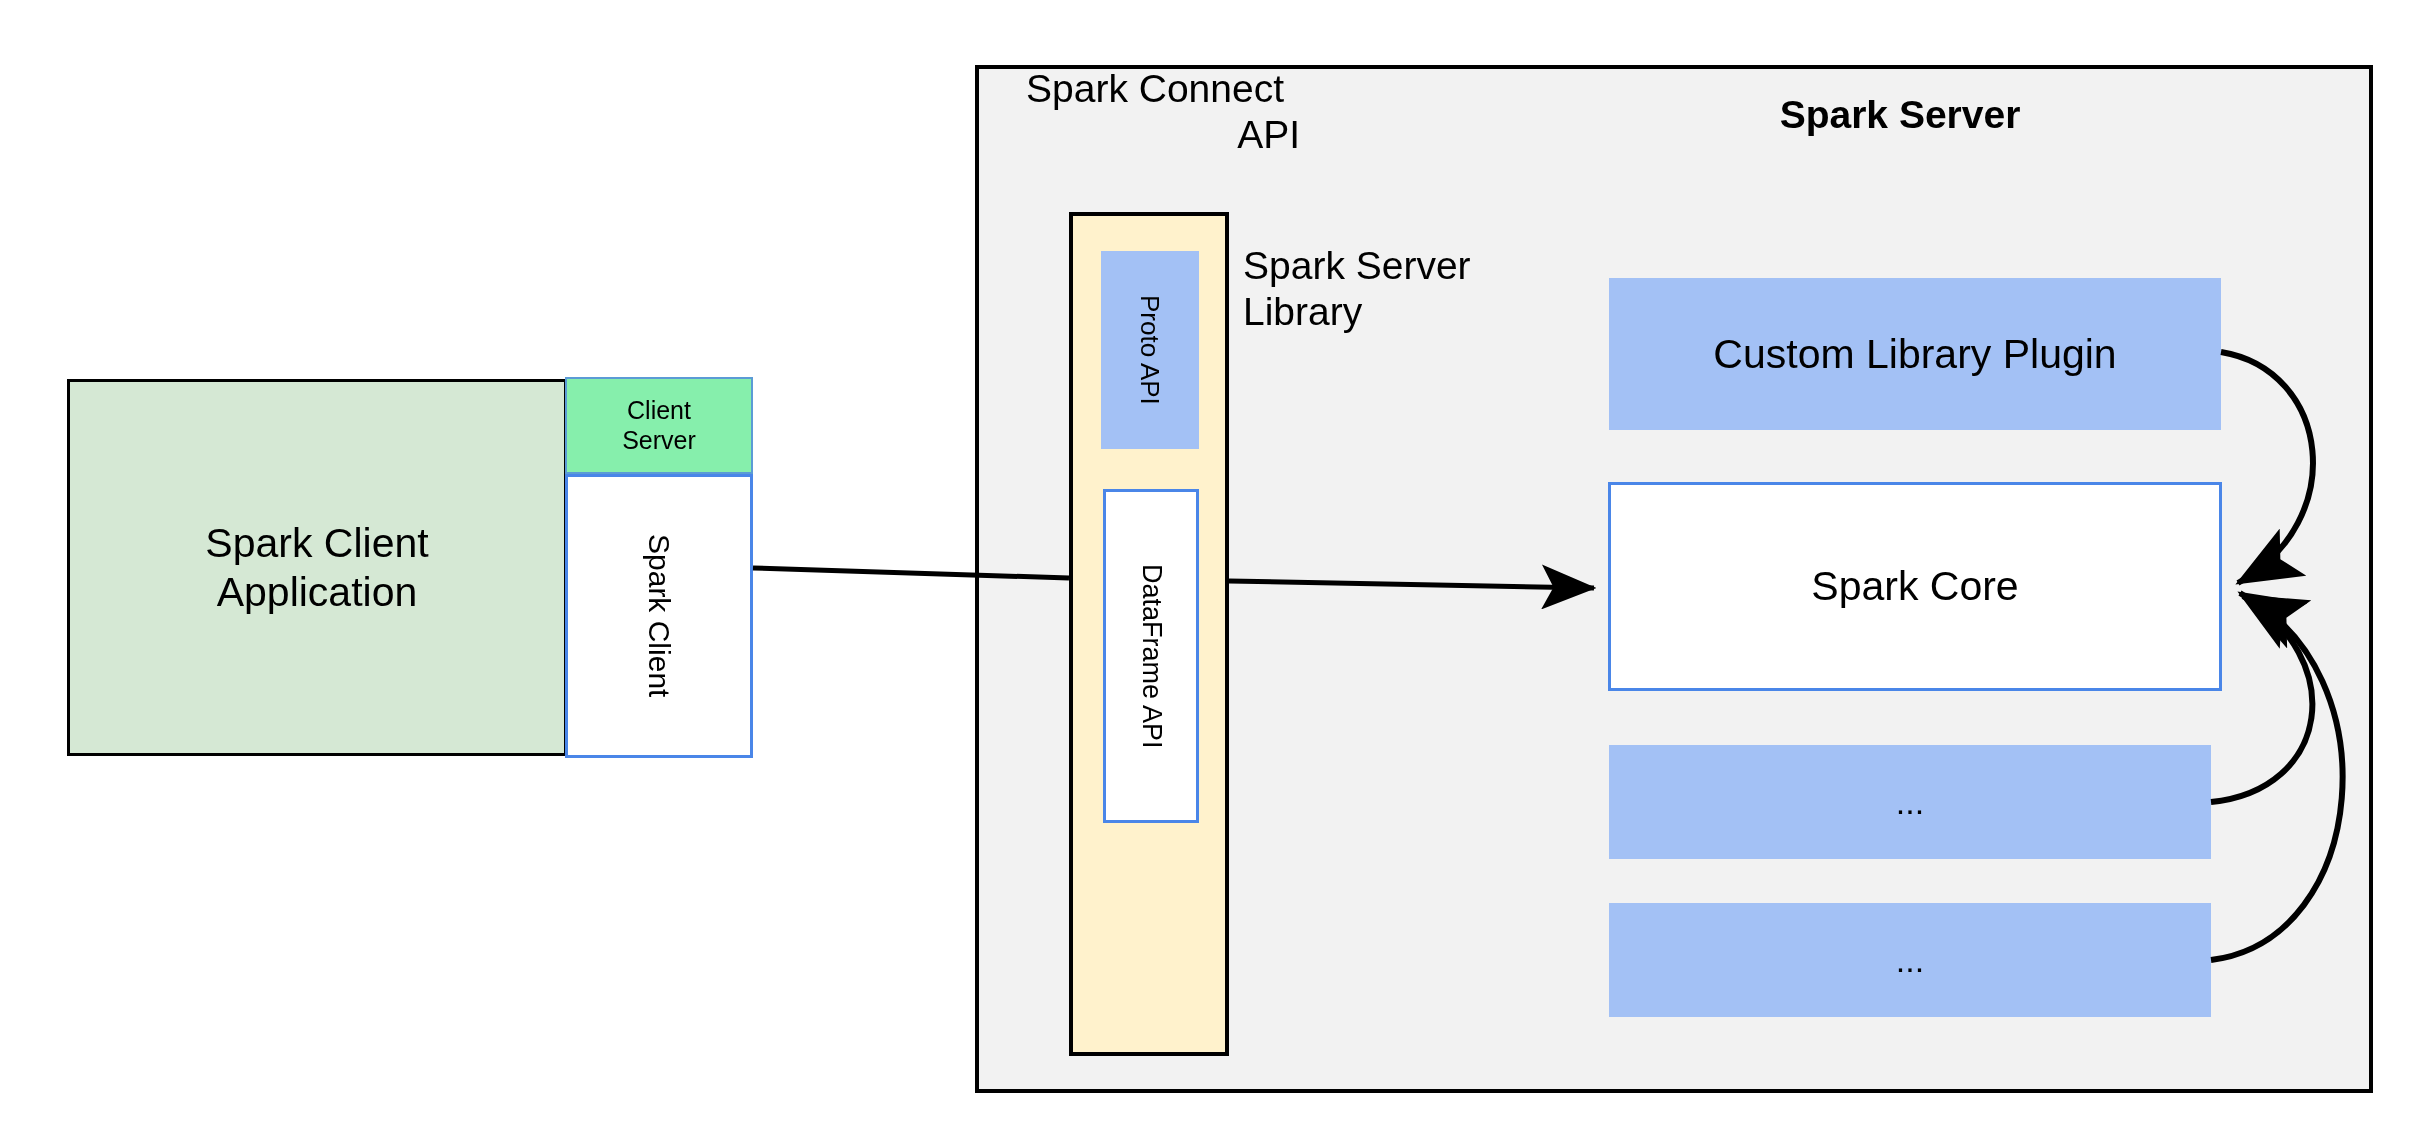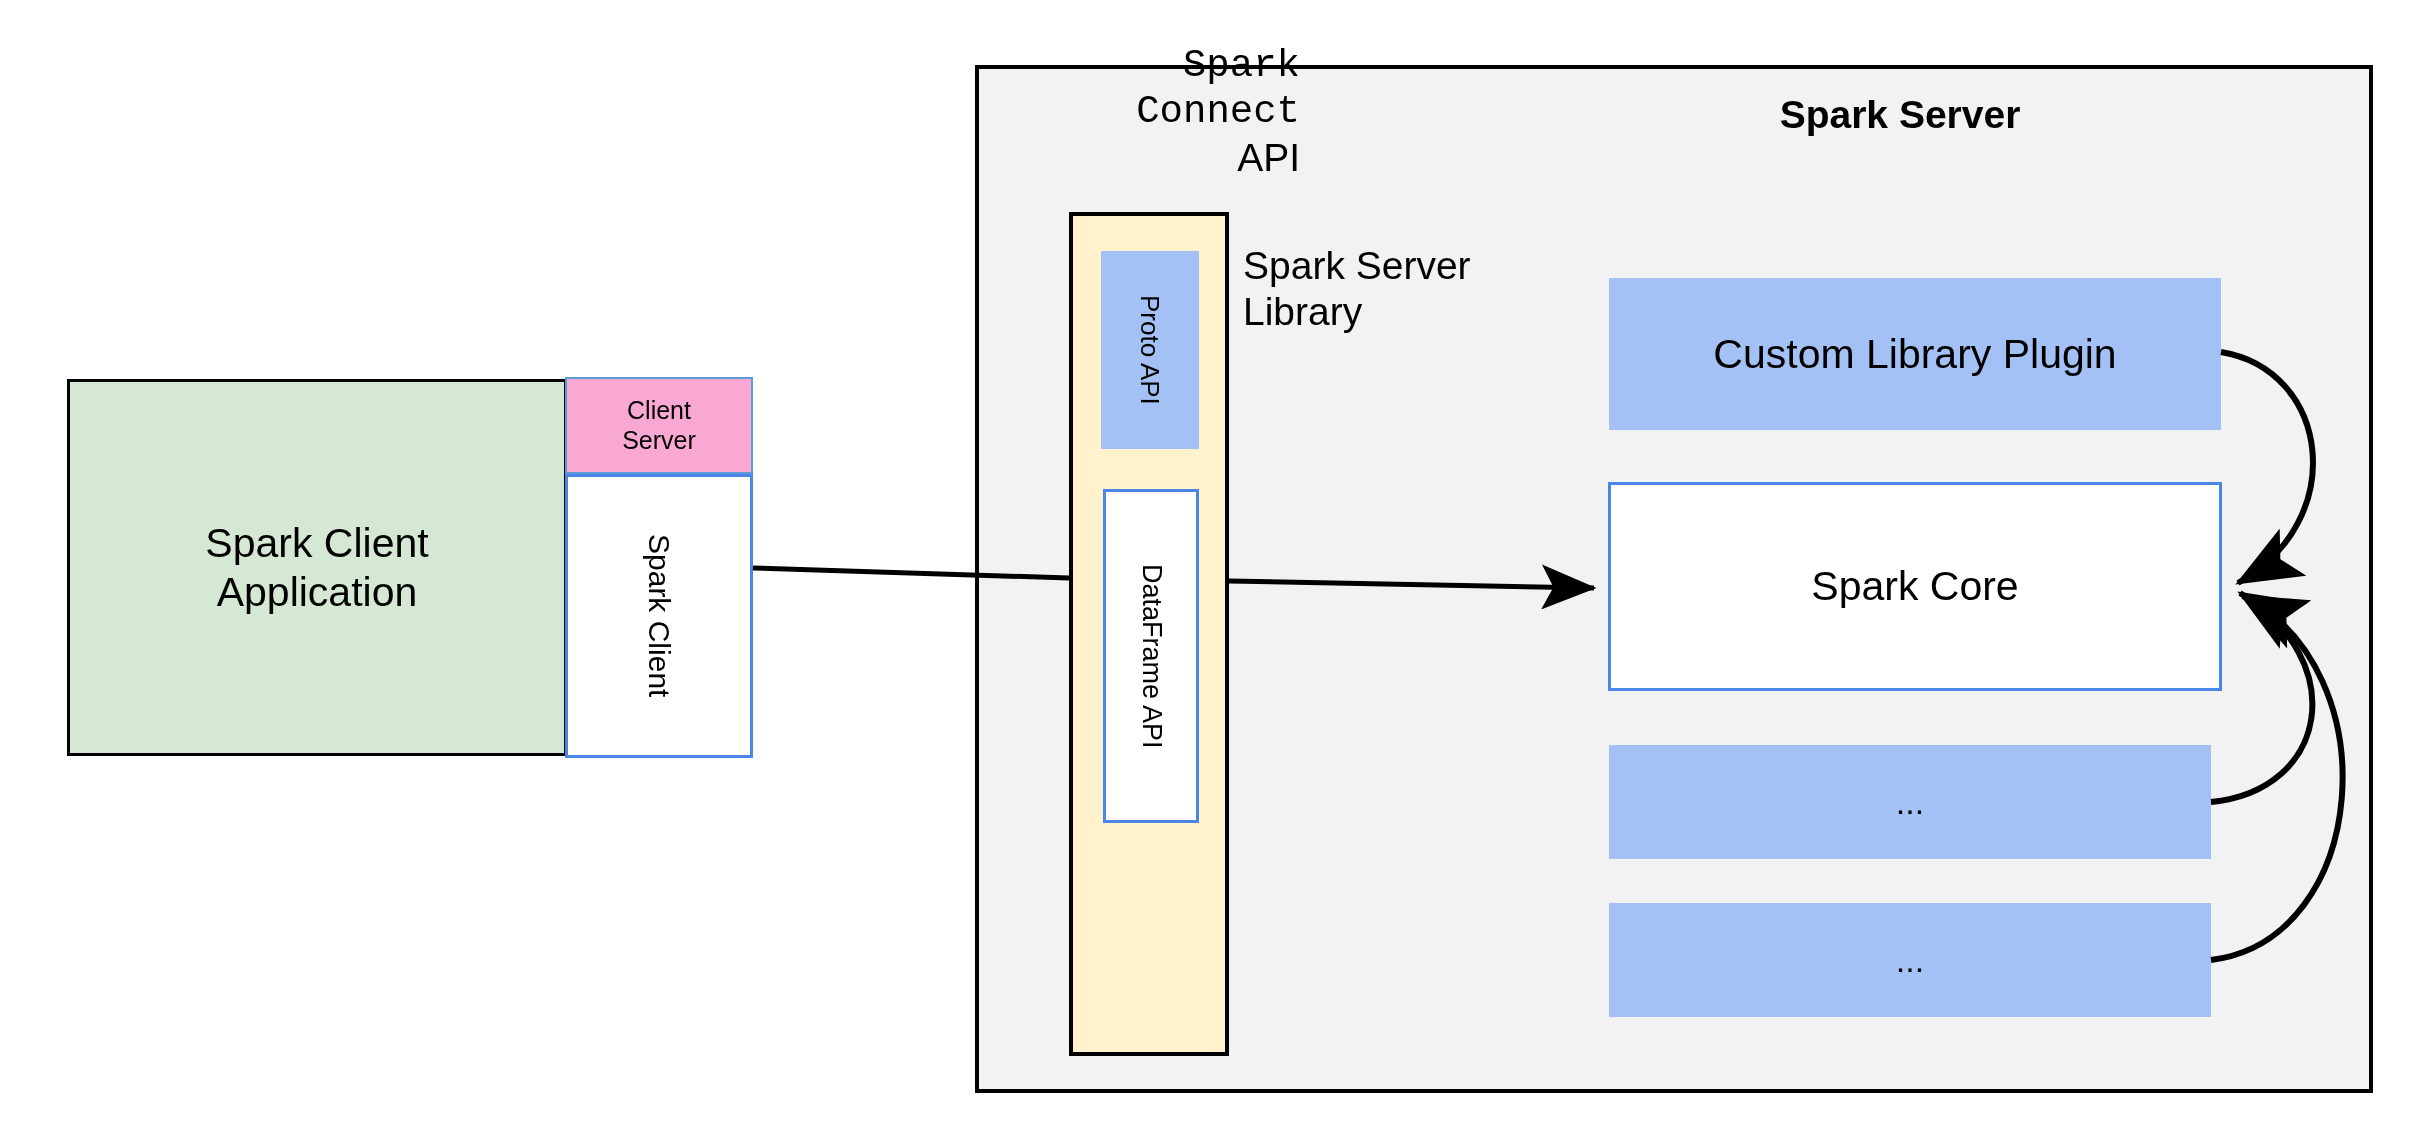--- a/index.html
+++ b/index.html
@@ -30,21 +30,21 @@
   
   #client-app {
     left: 67px; top: 379px; width: 500px; height: 377px;
     background: #d5e8d4;
     border: 3px solid #000000;
     font-size: 41px;
     z-index: 2;
   }
   #client-package {
     left: 565px; top: 377px; width: 188px; height: 97px;
-    background: #f9a8d4;
+    background: #86efac;
     border: 2px solid #5b9bd5;
     font-size: 25px;
     z-index: 3;
   }
   #spark-client {
     left: 565px; top: 474px; width: 188px; height: 284px;
     background: #ffffff;
     border: 3px solid #4a86e8;
     font-size: 30px;
     z-index: 3;
@@ -63,21 +63,21 @@
     box-sizing: border-box;
     z-index: 1;
   }
   #spark-connect-label {
     left: 1010px; top: 68px; width: 290px; height: 88px;
     font-size: 39px;
     align-items: flex-start;
     flex-direction: column;
     z-index: 4;
   }
-  #spark-connect-label .l1 { width: 100%; text-align: right; font-family: Liberation Mono, monospace; }
+  #spark-connect-label .l1 { width: 100%; text-align: center; }
   #spark-connect-label .l2 { width: 100%; text-align: right; }
   #spark-server-title {
     left: 1640px; top: 90px; width: 520px; height: 50px;
     font-size: 39px;
     font-weight: bold;
     z-index: 4;
   }
   #spark-server-library-label {
     left: 1243px; top: 243px; width: 300px; height: 100px;
     font-size: 39px;

